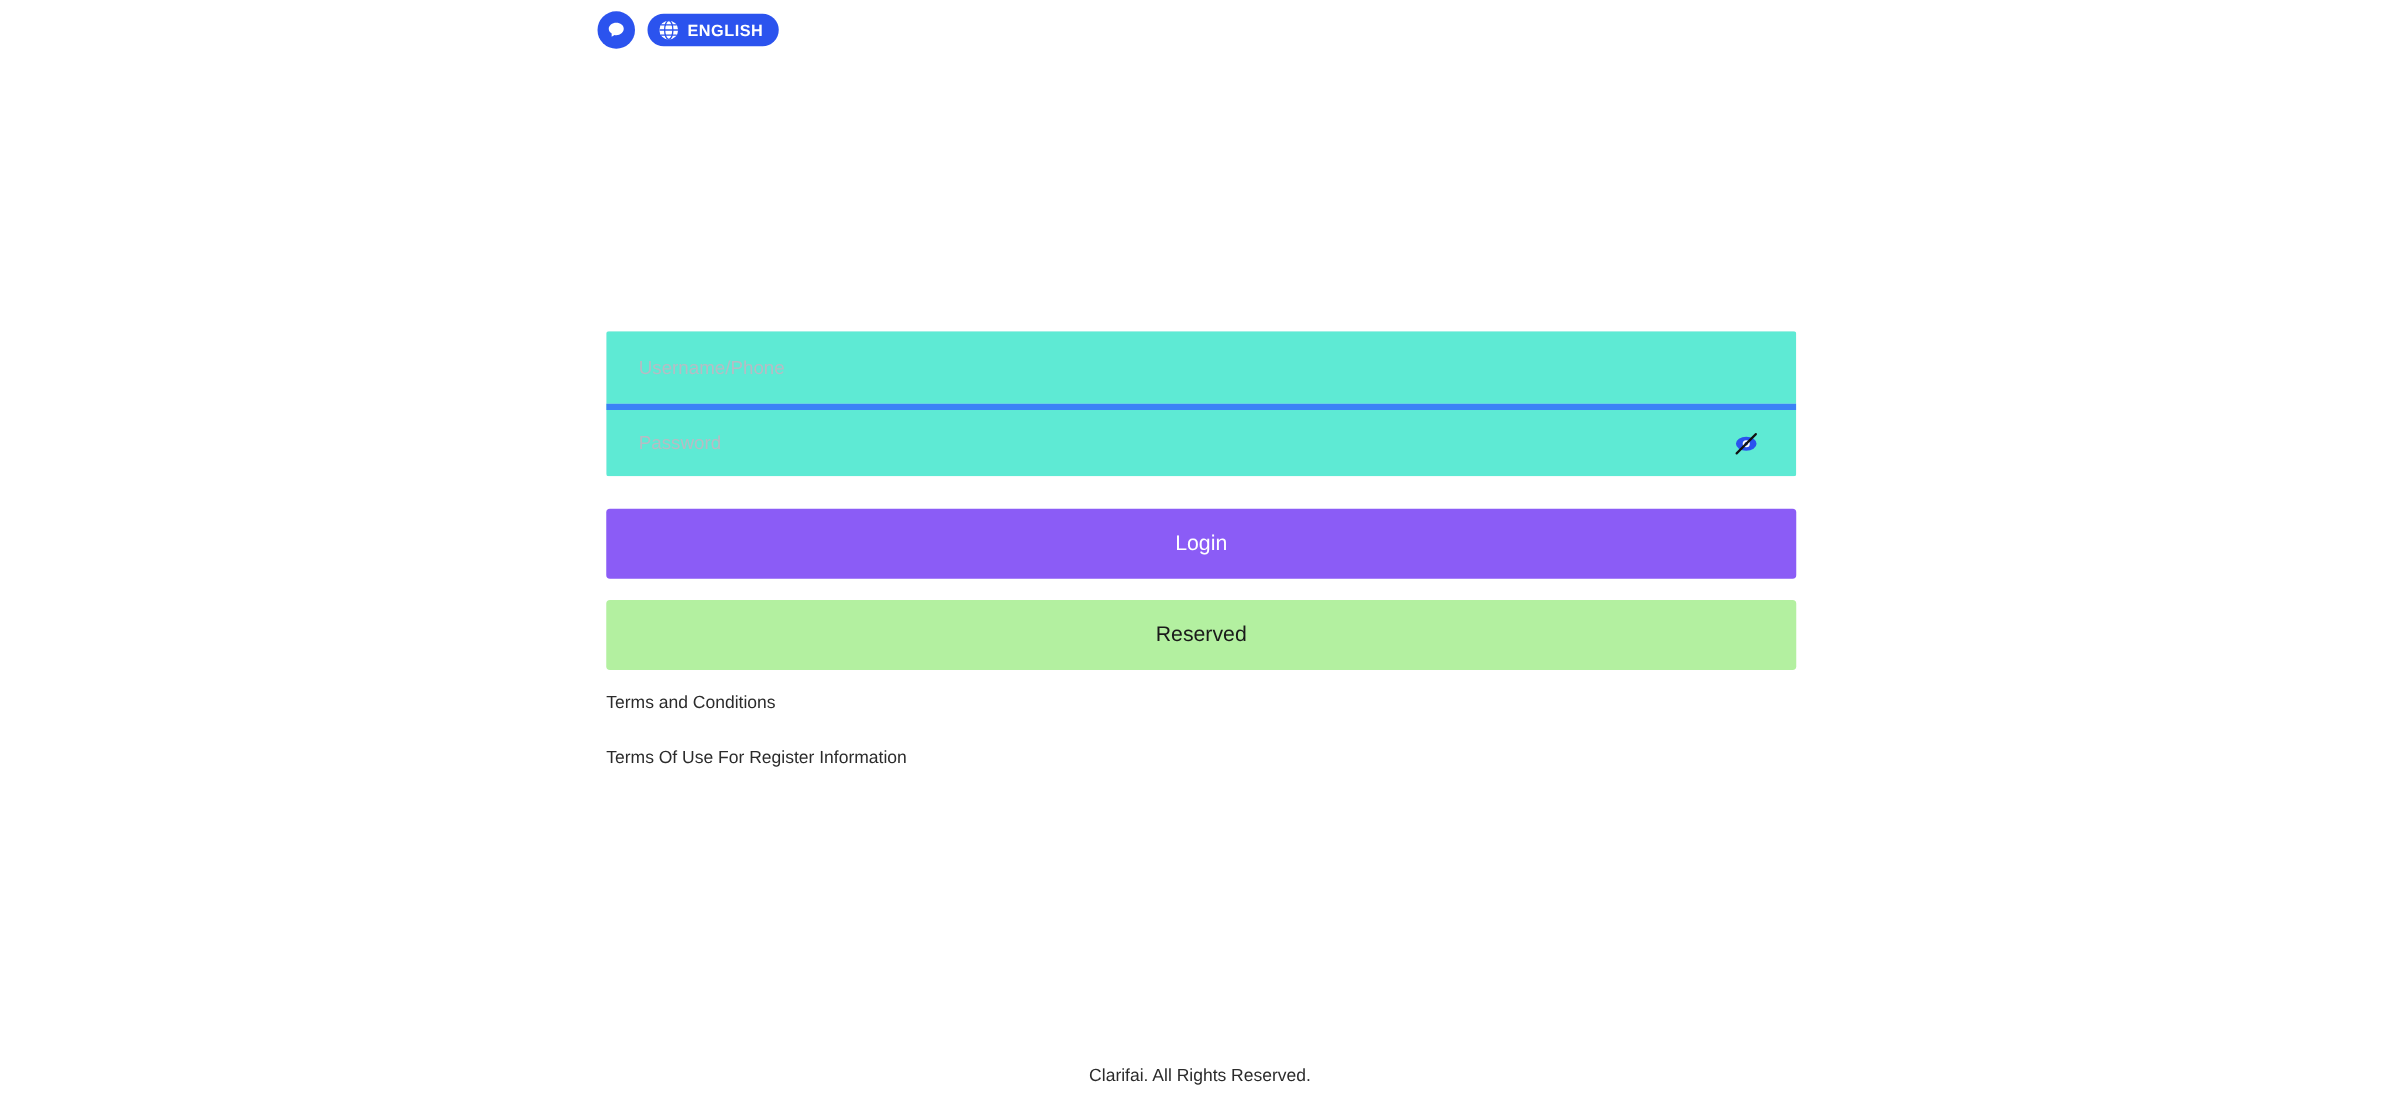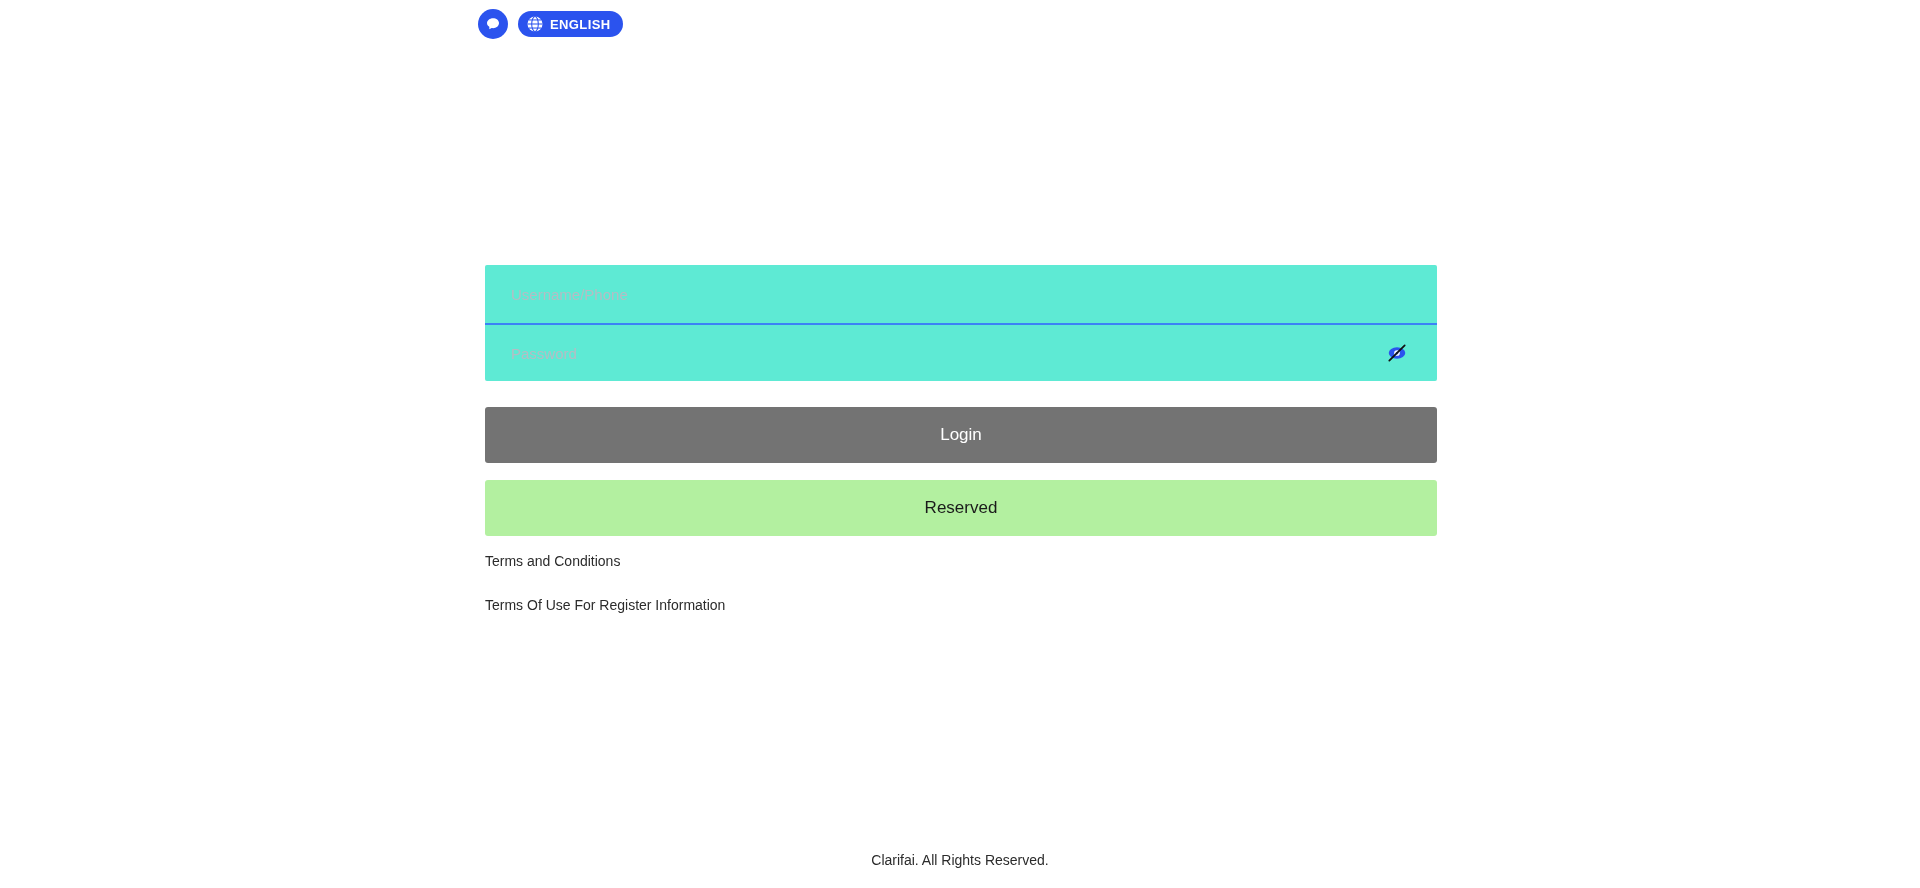--- a/index.html
+++ b/index.html
@@ -88,21 +88,21 @@
   .field {
     position: relative;
     height: 58px;
     display: flex;
     align-items: center;
     padding: 0 26px;
     box-sizing: border-box;
     background: #5eead4;
   }
   .field + .field {
-    border-top: 2px solid #3b82f6;
+    border-top: 5px solid #3b82f6;
   }
   .field input {
     flex: 1 1 auto;
     border: none;
     outline: none;
     background: transparent;
     font-family: "Liberation Sans", sans-serif;
     font-size: 15px;
     color: #333333;
     padding: 0;
@@ -137,21 +137,21 @@
     font-size: 17px;
     display: flex;
     align-items: center;
     justify-content: center;
     cursor: pointer;
     box-sizing: border-box;
     padding: 0;
   }
   .btn-login {
     margin-top: 26px;
-    background: #737373;
+    background: #8b5cf6;
     color: #ffffff;
   }
   .btn-register {
     margin-top: 17px;
     background: #b3f0a0;
     color: #1a1a1a;
   }
 
   
   .links {

